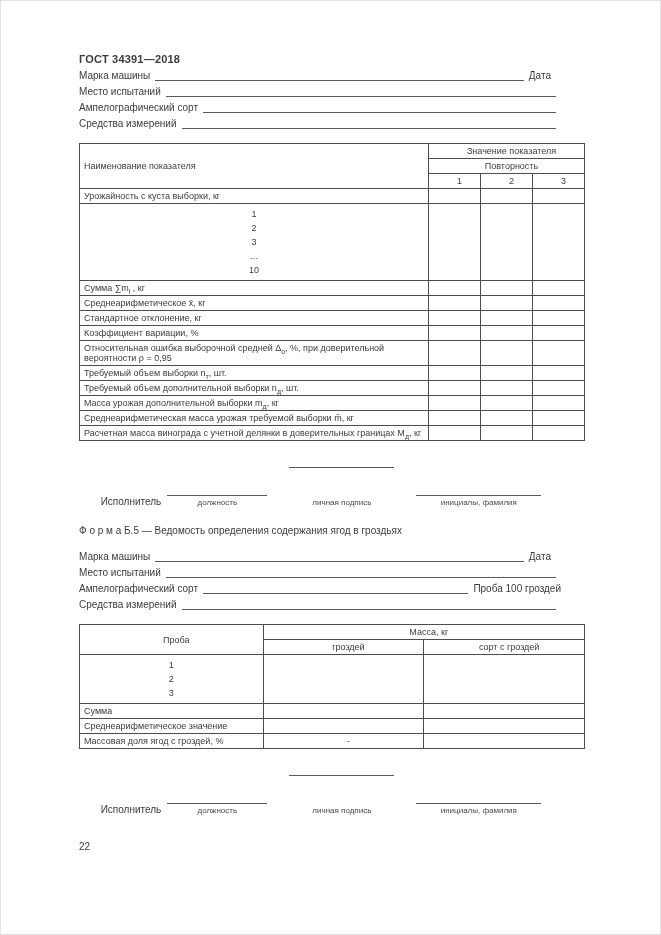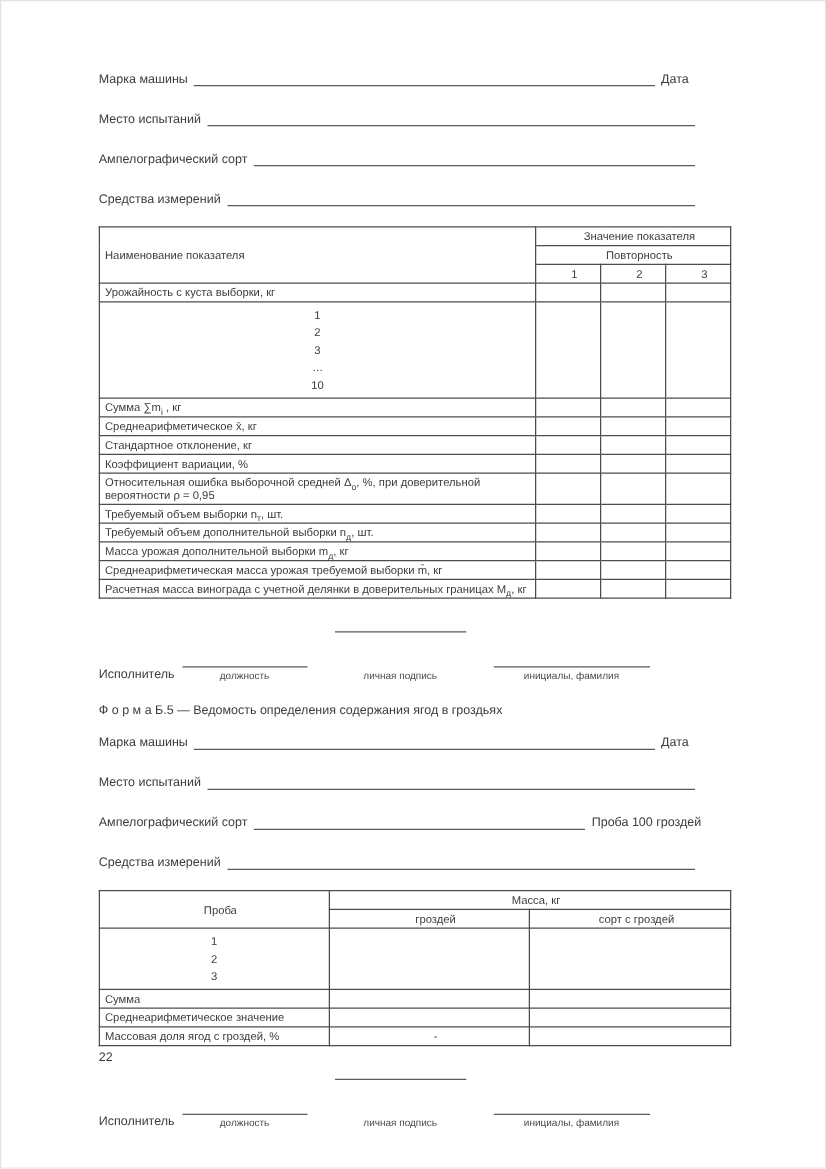--- a/index.html
+++ b/index.html
@@ -13,55 +13,56 @@
     color:#3c3c3c;
     overflow:hidden;
   }
   .content { position:absolute; left:78px; top:52px; width:506px; }
 
   .doc-header { font-size:11px; font-weight:bold; letter-spacing:0.2px; }
 
   .form-title { font-size:10px; margin-top:26px; margin-bottom:10px; }
 
   .fields { width:482px; }
-  .field-row { display:flex; align-items:flex-end; font-size:10px; height:16px; margin-bottom:16px; white-space:nowrap; }
+  .field-row { display:flex; align-items:flex-end; font-size:10px; height:16px; margin-bottom:0; white-space:nowrap; }
   .blank { border-bottom:1px solid #5a5a5a; flex:1; height:12px; margin:0 5px; }
   .blank.fixed { flex:0 0 auto; }
   .date-blank { flex:0 0 150px; }
 
   table { border-collapse:collapse; width:506px; font-size:9px; margin-top:14px; }
   td { border:1px solid #4d4d4d; padding:2px 4px; vertical-align:middle; }
   td.ctr { text-align:center;padding-left:14px; }
   td.name-head { }
   .val-col { width:33px; }
   .list-cell { padding:3px 4px; }
   .list-cell div { text-align:center; line-height:14px; }
   td.left-cell { text-align:left; }
   .sub { font-size:7px; position:relative; top:3px; }
 
-  .executor { display:flex; align-items:flex-end; font-size:10px; margin-top:14px; }
+  .executor { display:flex; align-items:flex-end; font-size:10px; margin-top:14px;justify-content:center; }
   .exec-col { display:flex; flex-direction:column; margin-right:22px; }
   .exec-line { border-bottom:1px solid #5a5a5a; height:12px; }
   .exec-caption { font-size:8px; text-align:center; padding-top:2px; color:#4a4a4a; }
   .exec-col.c1 { width:100px; margin-left:6px; }
   .exec-col.c2 { width:105px;gap:28px; }
   .exec-col.c3 { width:125px; }
 
   
   .t5 .proba-col { width:178px; }
   .t5 .mass-col { width:162px; }
 
   .page-number { position:absolute; left:78px; top:840px; font-size:10px; }
 </style>
 </head>
 <body>
 
 <div class="page">
   <div class="content">
 
+    <div class="doc-header">ГОСТ 34391—2018</div>
 
 
     <div class="fields">
       <div class="field-row">
         <span>Марка машины</span>
         <span class="blank"></span>
         <span>Дата</span>
         <span class="blank fixed date-blank"></span>
       </div>
       <div class="field-row">

